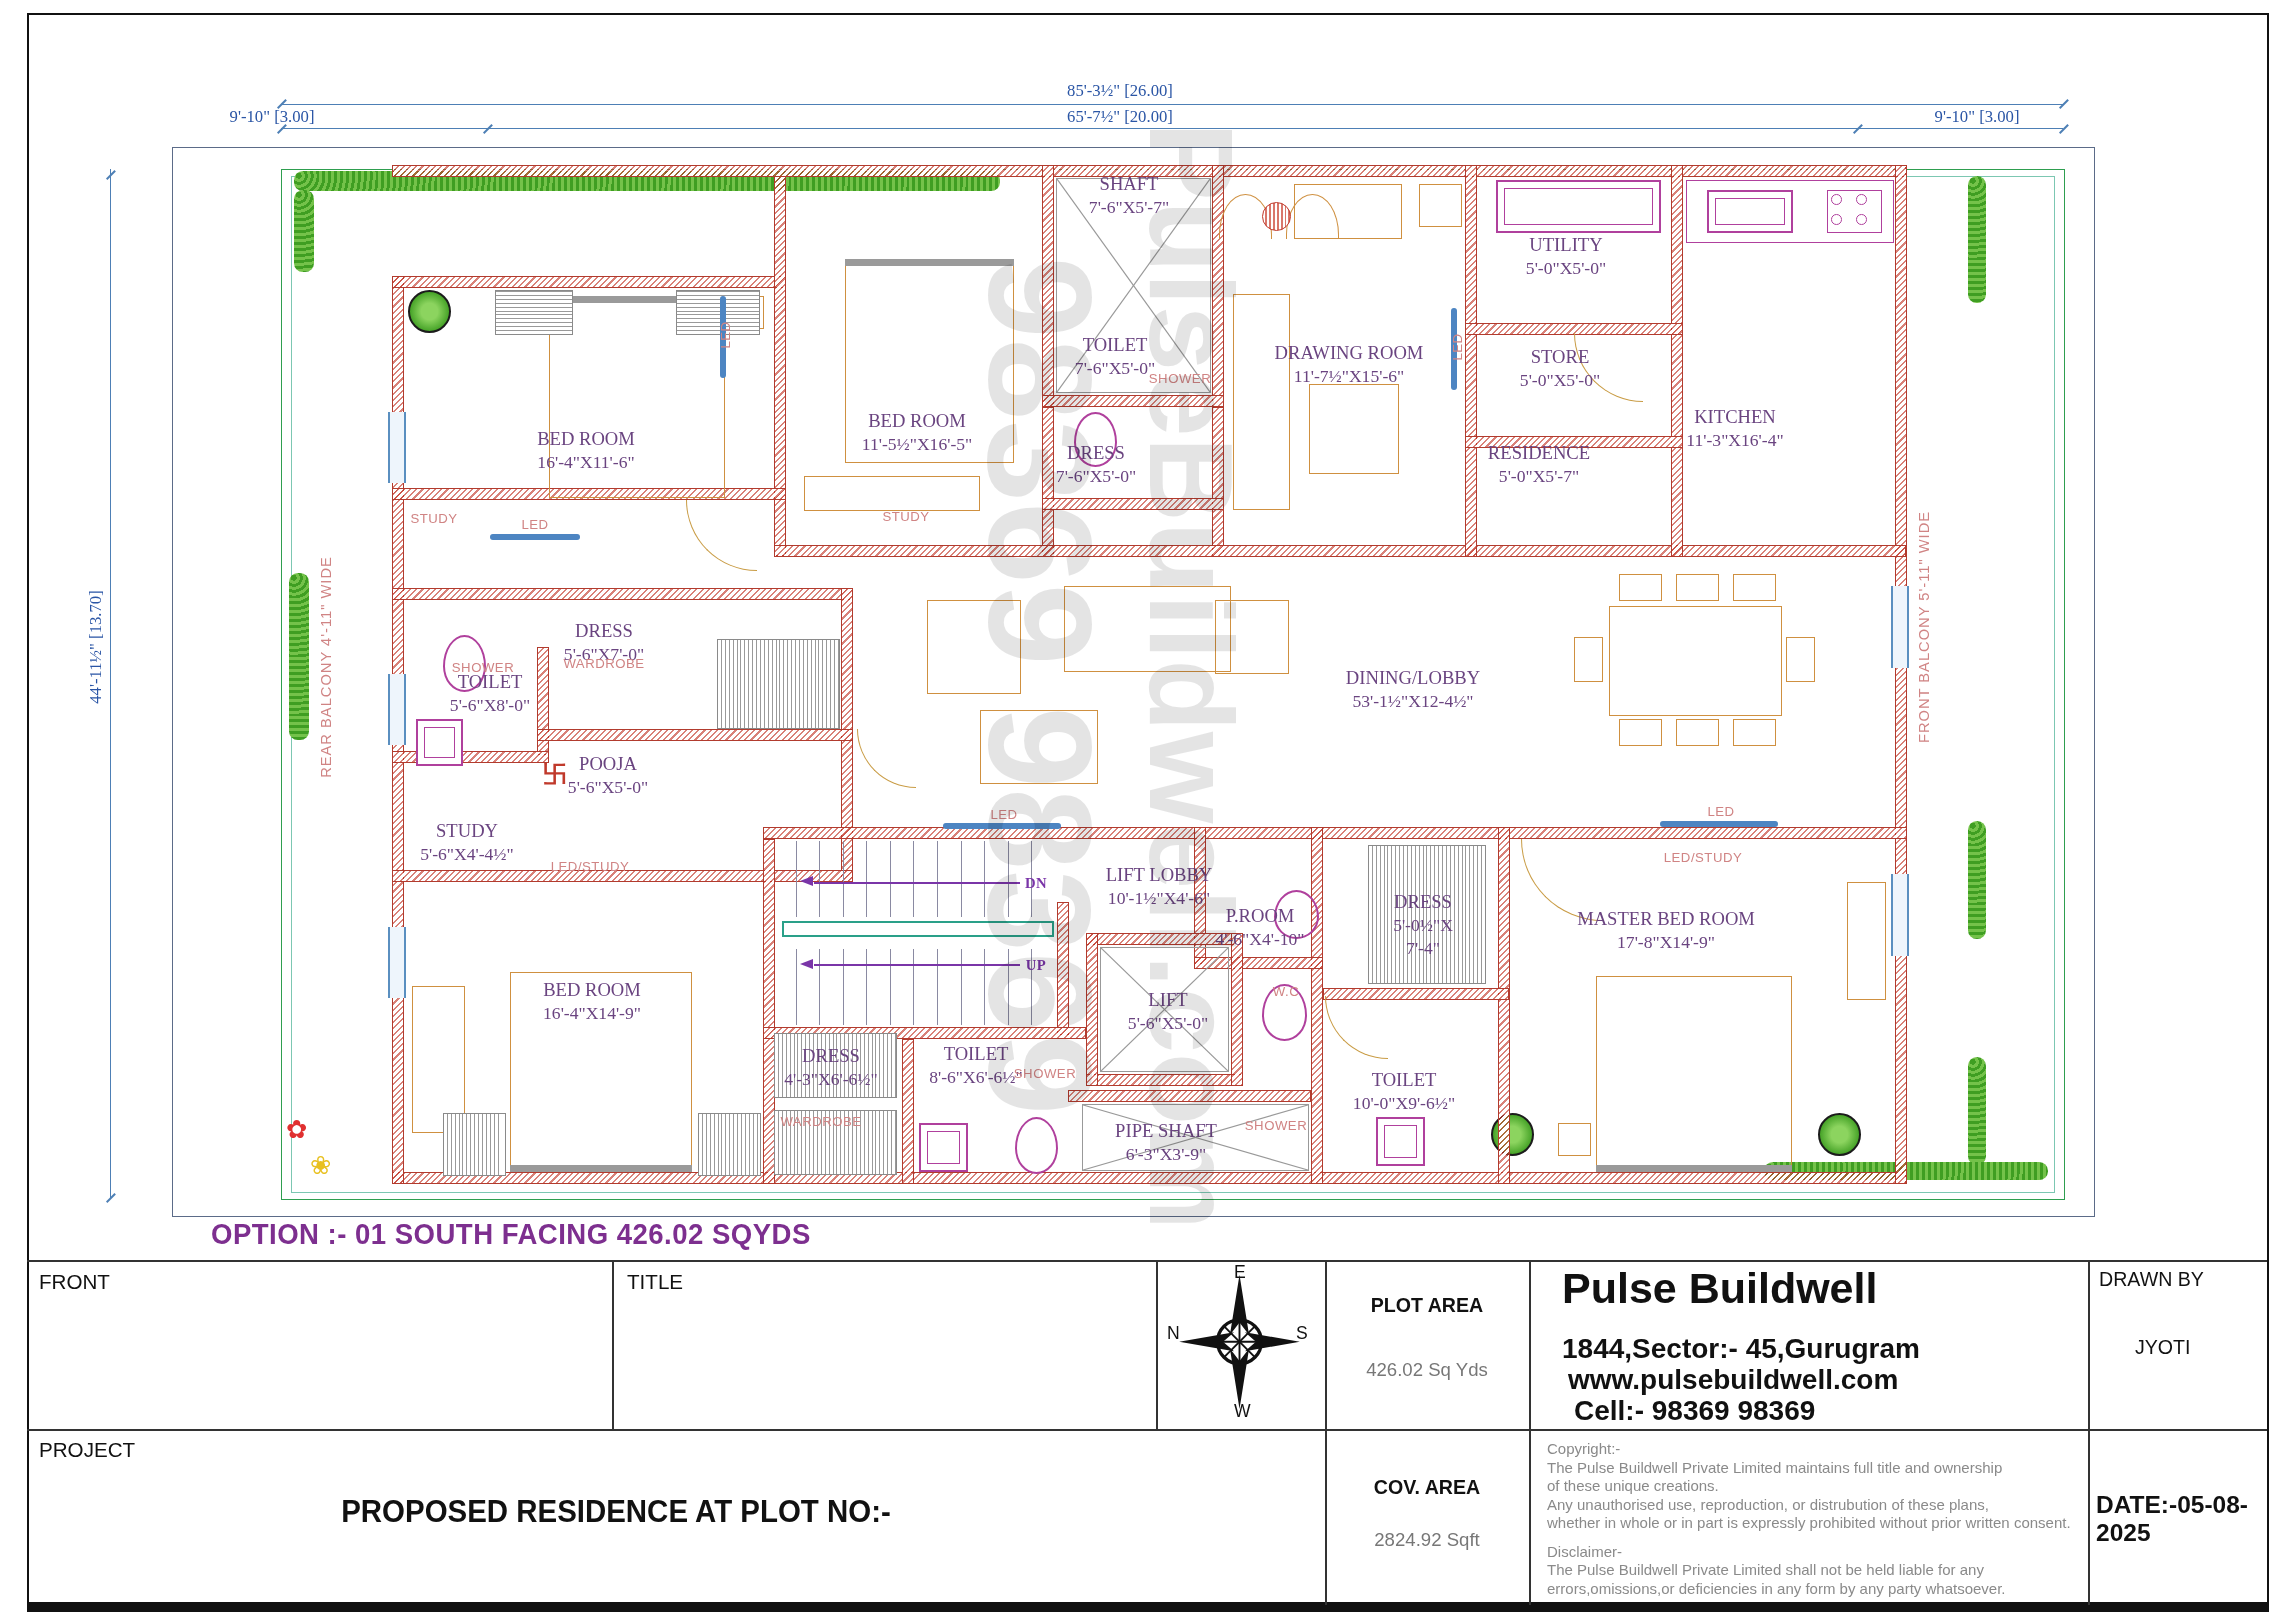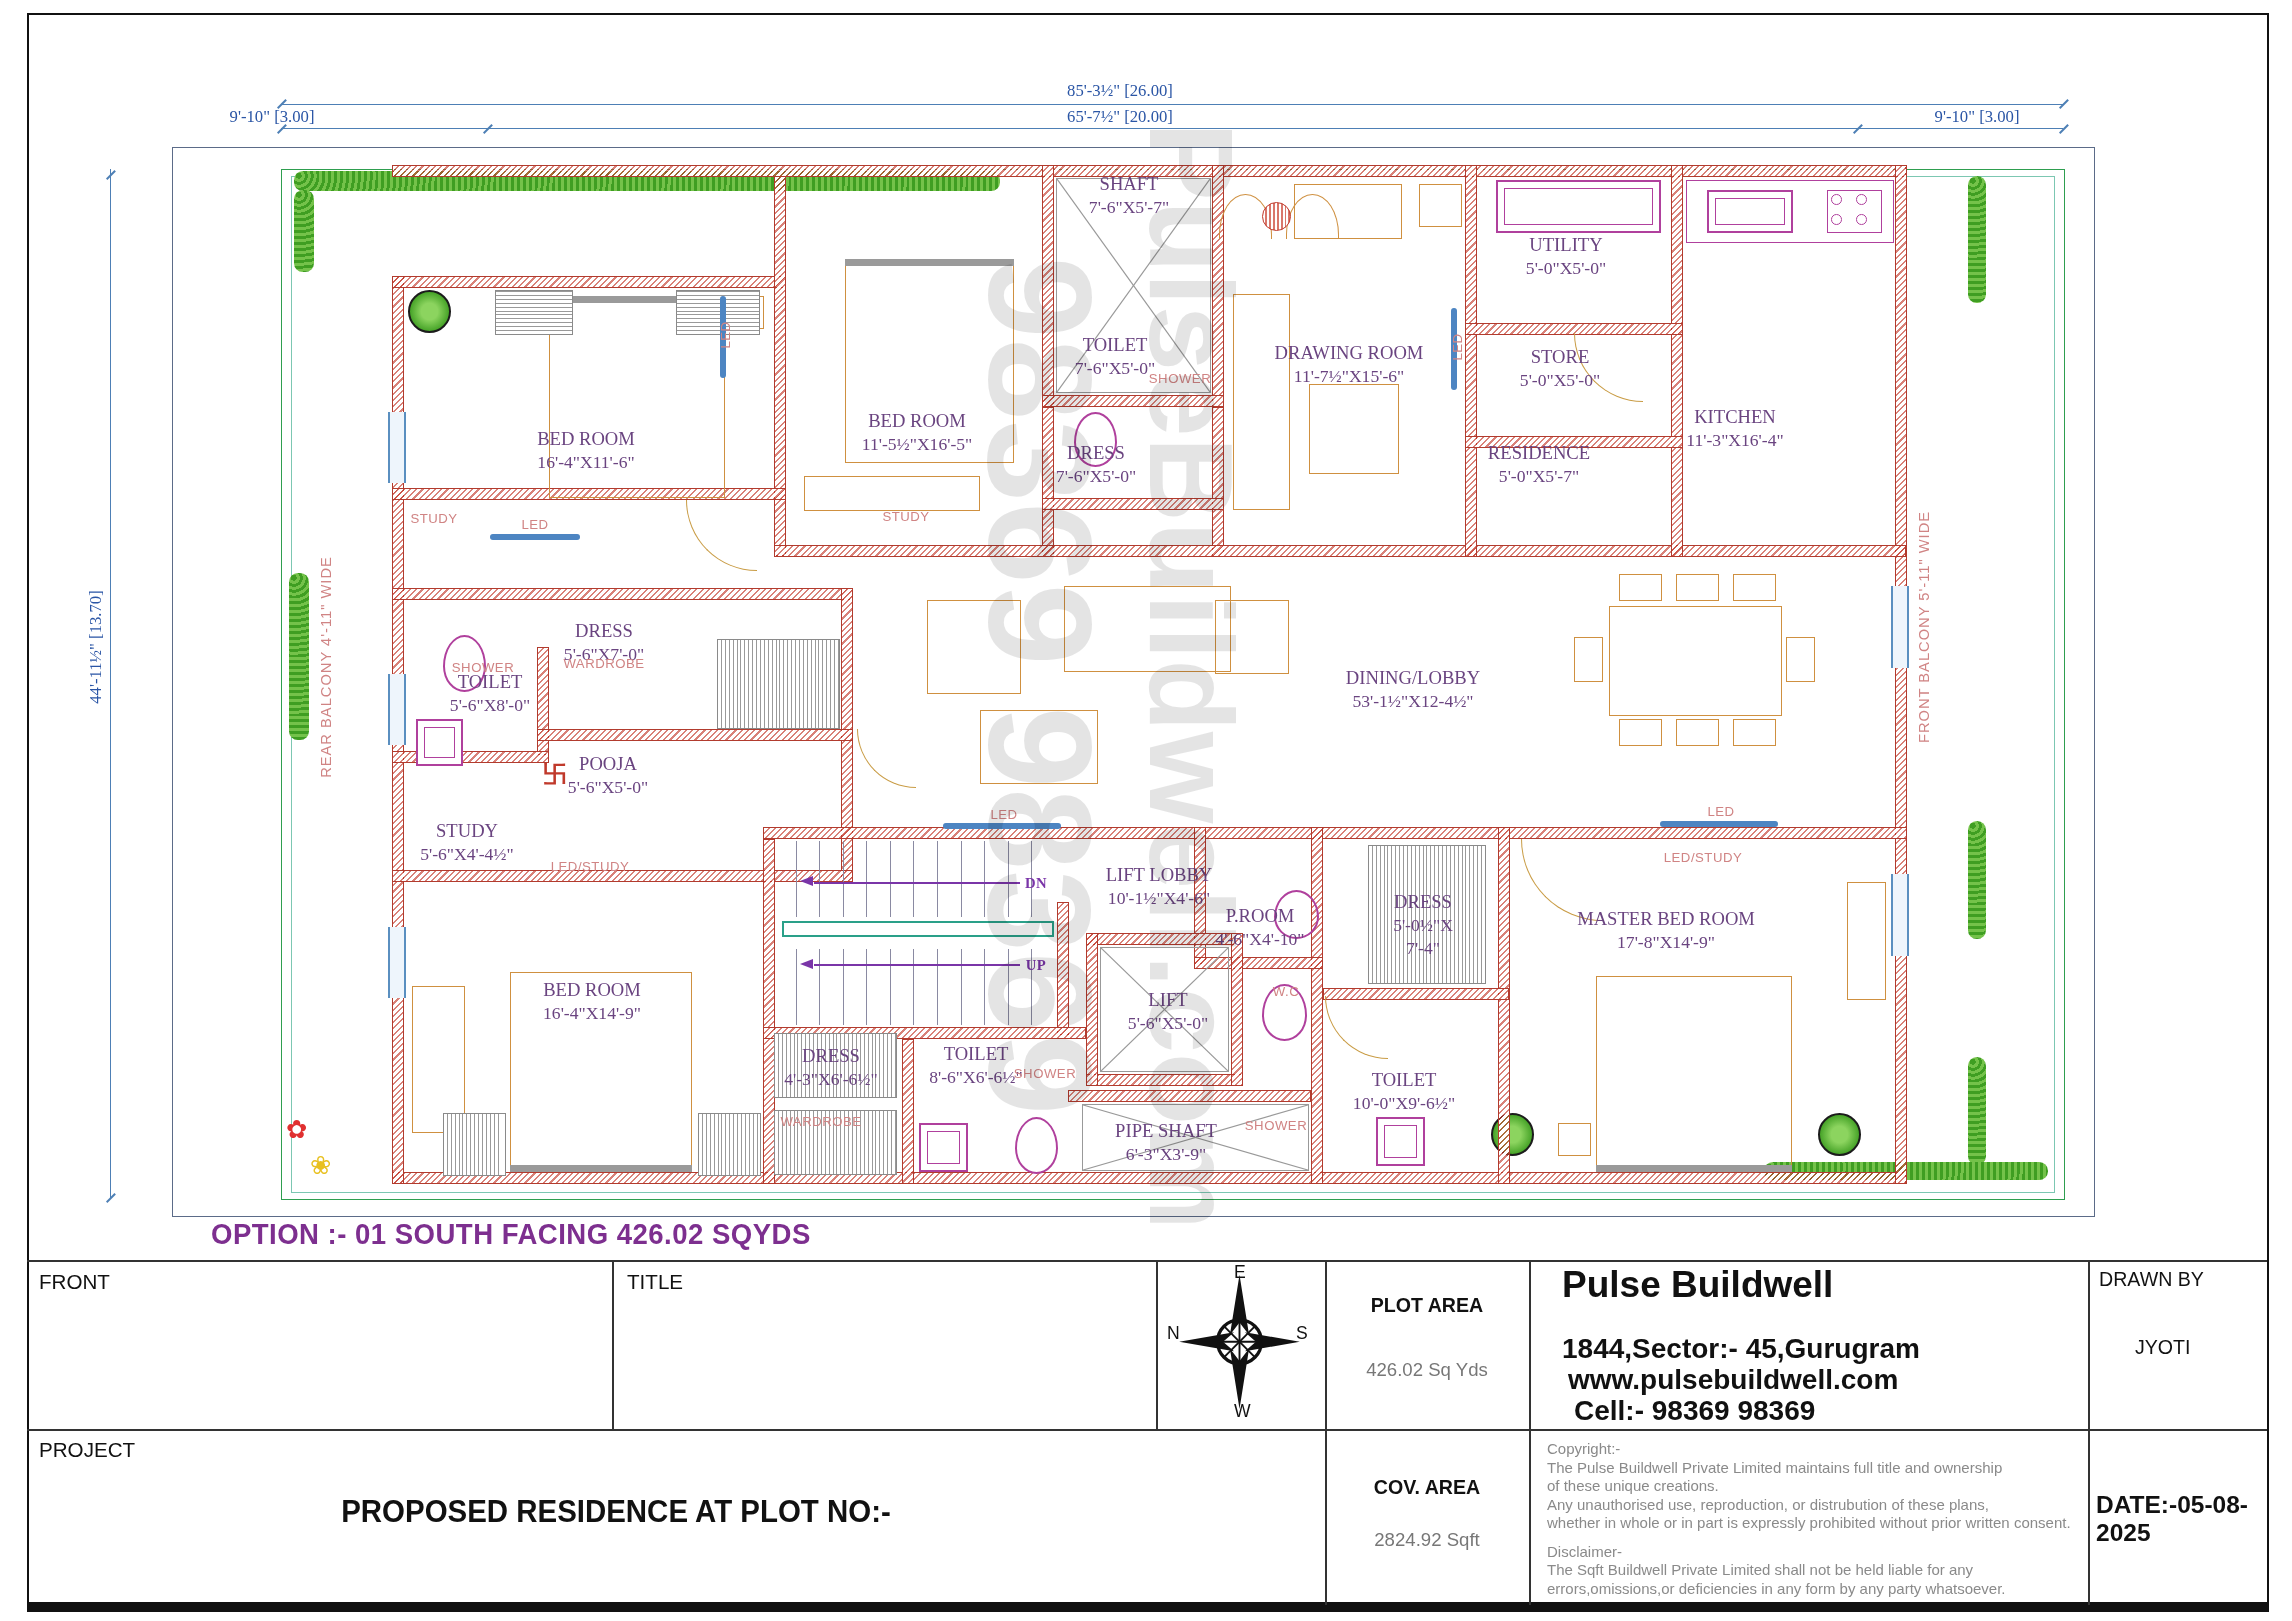--- a/index.html
+++ b/index.html
@@ -64,21 +64,21 @@
   .wm{position:absolute;transform:translate(-50%,-50%) rotate(90deg);color:#000;opacity:.10;
       font-weight:bold;white-space:nowrap;pointer-events:none;}
   
   .option-line{position:absolute;left:211px;top:1218px;color:#7d2f8f;font-weight:bold;font-size:29px;
                transform:scaleX(.95);transform-origin:left;letter-spacing:0.5px;}
   
   .tb-line{position:absolute;background:#333;}
   .tb-label{position:absolute;font-size:20.6px;color:#111;}
   .tb-title-value{position:absolute;font-size:36px;font-weight:bold;color:#111;letter-spacing:2px;}
   .tb-center{transform:translate(-50%,-50%);text-align:center;}
-  .company-name{position:absolute;font-size:37px;font-weight:bold;color:#111;}
+  .company-name{position:absolute;font-size:43px;font-weight:bold;color:#111;}
   .company-line{position:absolute;font-size:28px;font-weight:bold;color:#111;}
   .copyright{position:absolute;font-size:15px;color:#8a8a8a;line-height:18.6px;}
   .date-text{position:absolute;font-size:24.5px;font-weight:bold;color:#111;}
   .project-value{position:absolute;font-size:32px;font-weight:bold;color:#111;transform:translate(-50%,-50%) scaleX(.92);white-space:nowrap;}
   .compass-letter{position:absolute;font-size:17.6px;color:#111;font-family:"Liberation Sans",sans-serif;}
 </style>
 </head>
 <body>
 
 <div class="sheet">
@@ -452,20 +452,20 @@
     <div class="tb-label tb-center" style="left:1427px;top:280px;position:absolute;color:#777;font-size:18.6px;">2824.92 Sqft</div>
 
     <div id="copyright" class="copyright" style="left:1547px;top:180px;width:529px;">
         <div>Copyright:-</div>
         <div>The Pulse Buildwell Private Limited maintains full title and ownership</div>
         <div> of these unique creations.</div>
         <div>Any unauthorised use, reproduction, or distrubution of these plans,</div>
         <div>whether in whole or in part is expressly prohibited without prior written consent.</div>
         <div style="height: 9.8px;"></div>
         <div>Disclaimer-</div>
-        <div>The Sqft Buildwell Private Limited shall not be held liable for any</div>
+        <div>The Pulse Buildwell Private Limited shall not be held liable for any</div>
         <div>errors,omissions,or deficiencies in any form by any party whatsoever.</div>
       </div>
 
     <div class="date-text" style="left:2096px;top:231px;">DATE:-05-08-2025</div>
   </div>
 </div>
 
 
 </body></html>

